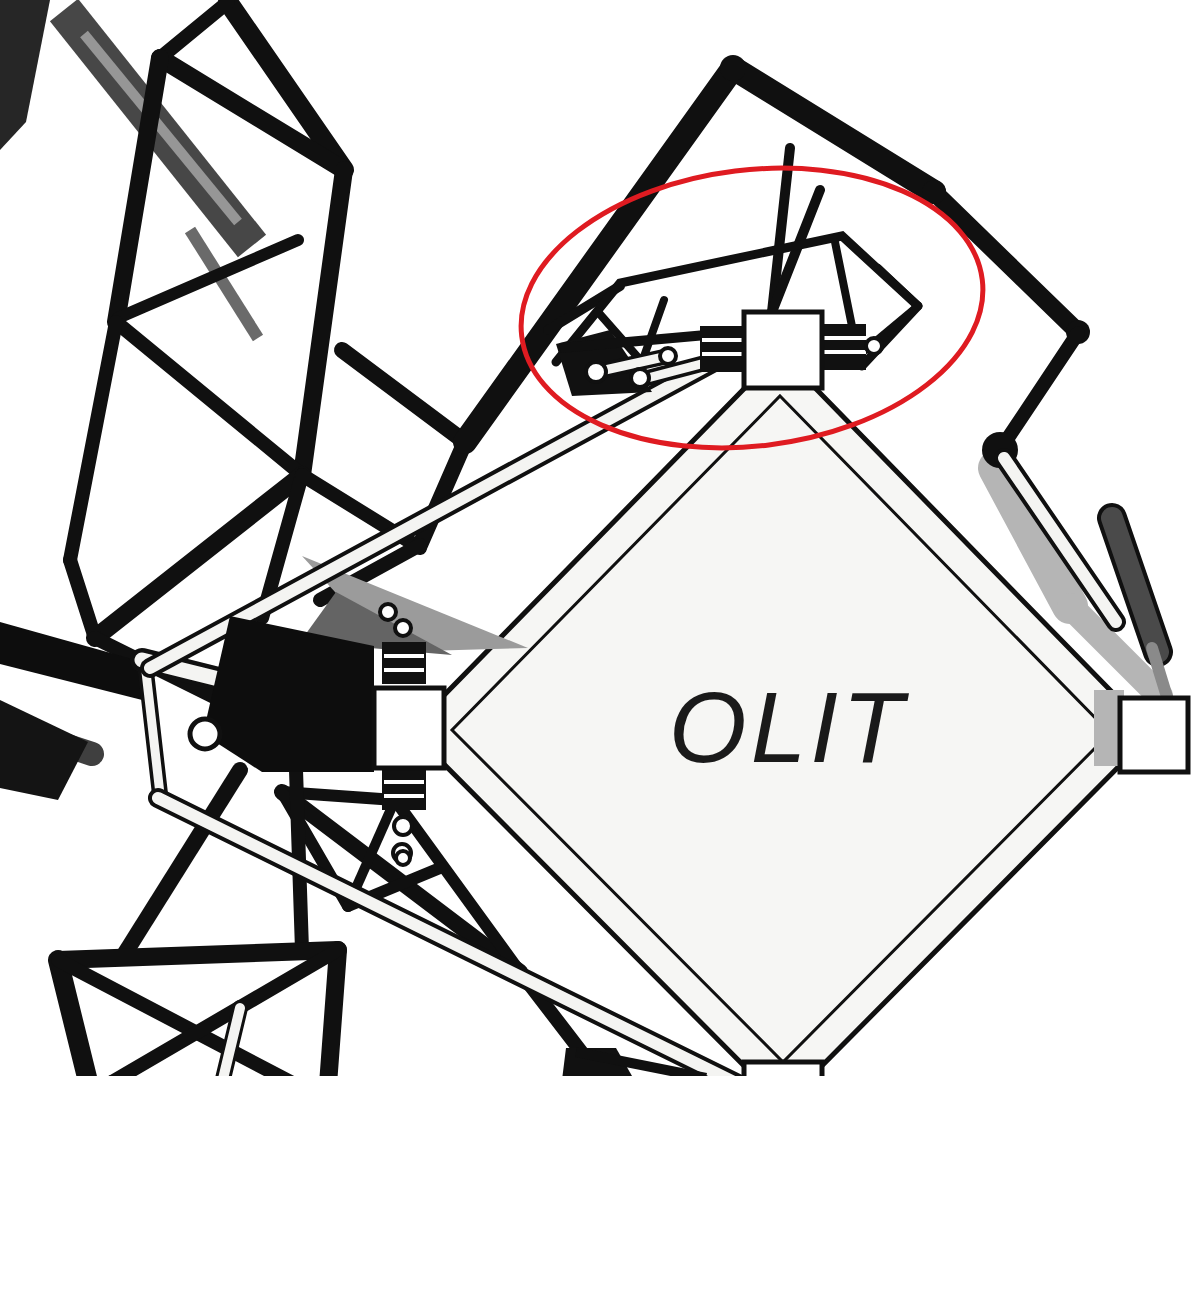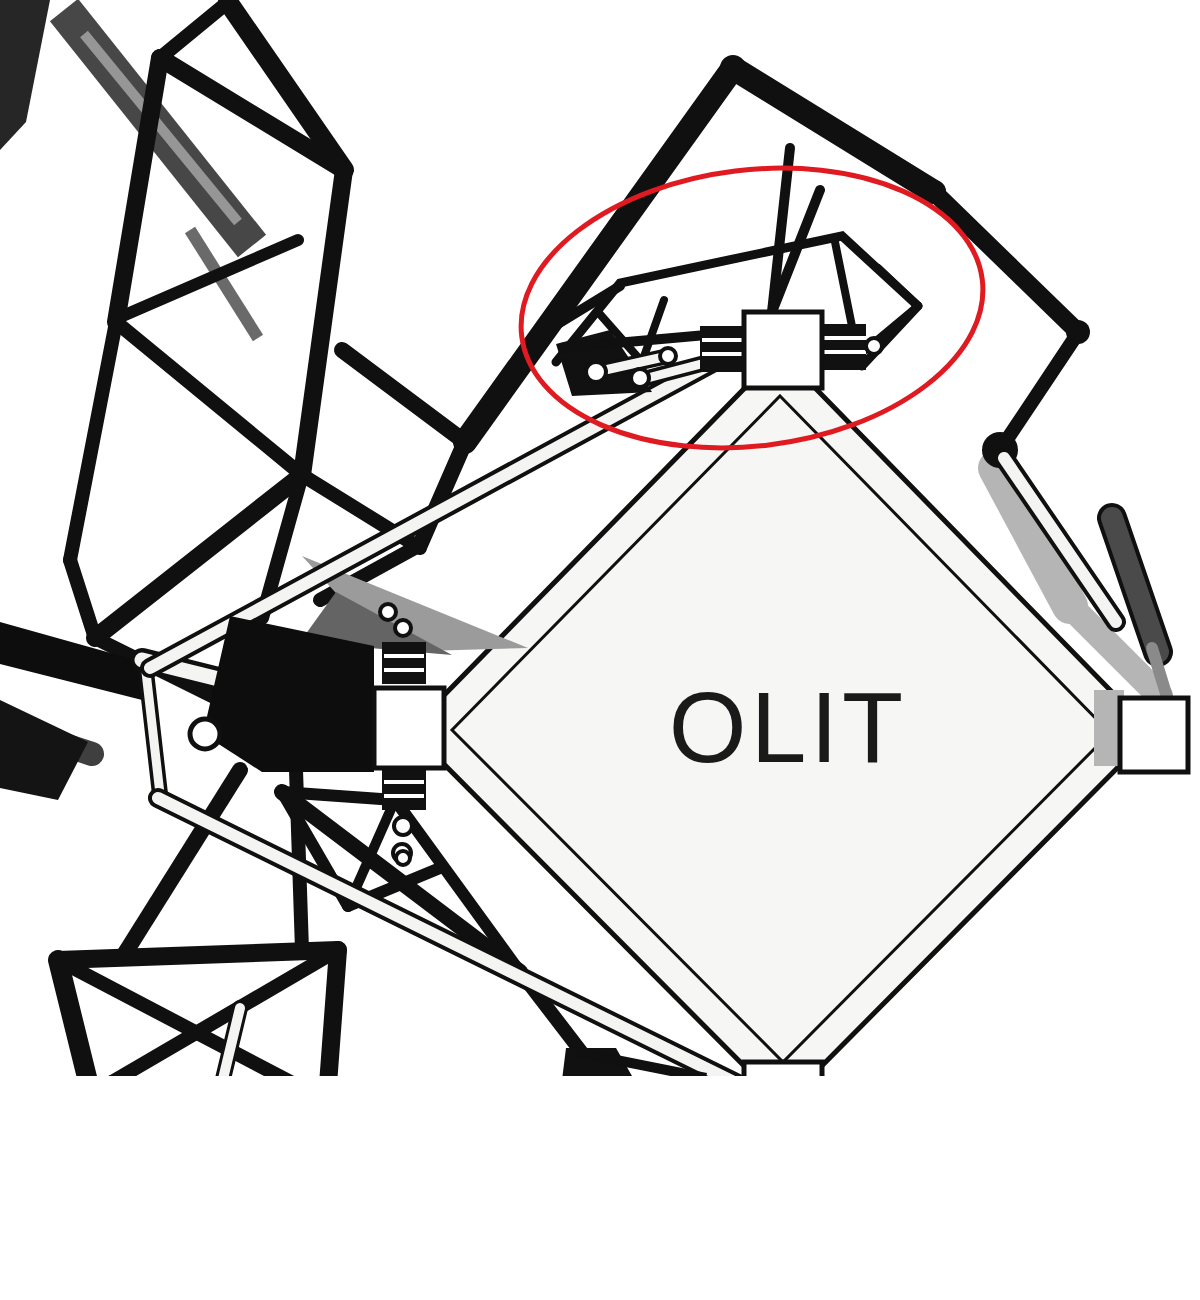--- a/index.html
+++ b/index.html
@@ -1,19 +1,20 @@
 <!DOCTYPE html>
 <html><head>
 <meta charset="utf-8">
 <style>
   html,body { margin:0; padding:0; background:#ffffff; }
   .canvas {
     width:1200px; height:1076px; position:relative;
     background:#ffffff; overflow:hidden;
     font-family:"Liberation Sans", sans-serif;
+    font-style:italic;
   }
   svg { display:block; }
   text.panel-label {
     font-family:"Liberation Sans","DejaVu Sans",sans-serif;
     font-weight:400; letter-spacing:4px;
   }
 </style>
 </head>
 <body>
 

